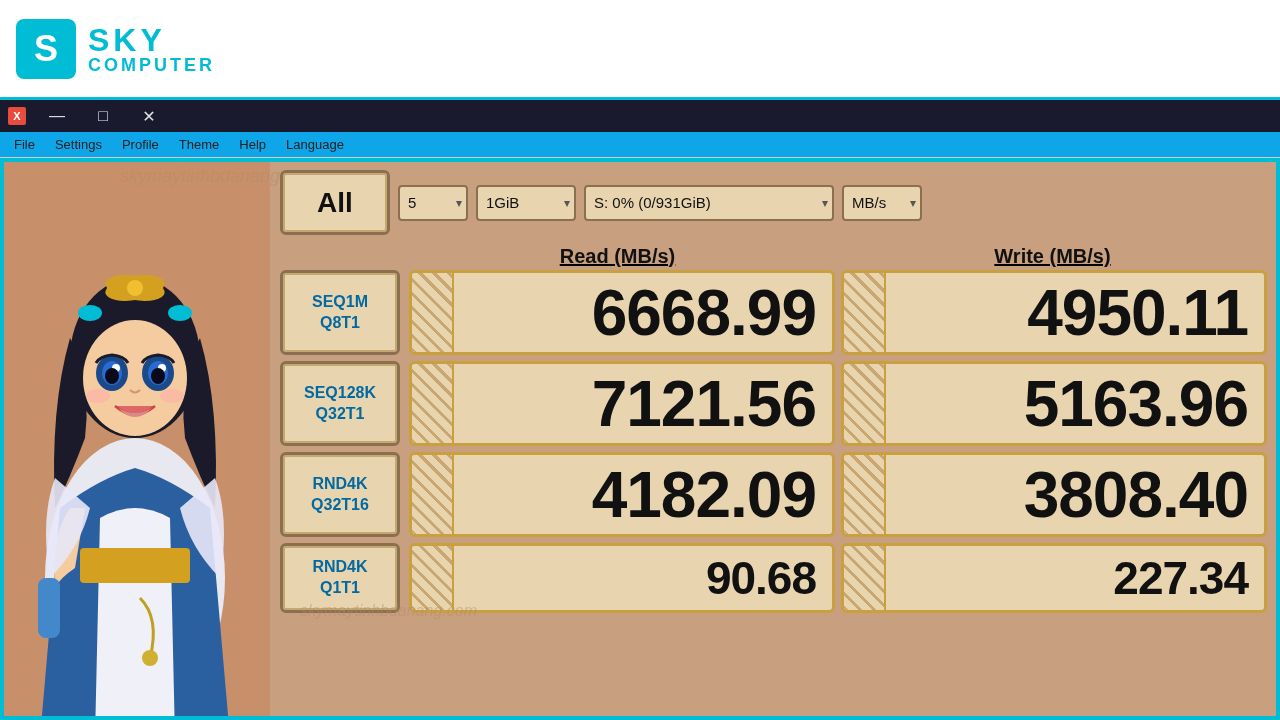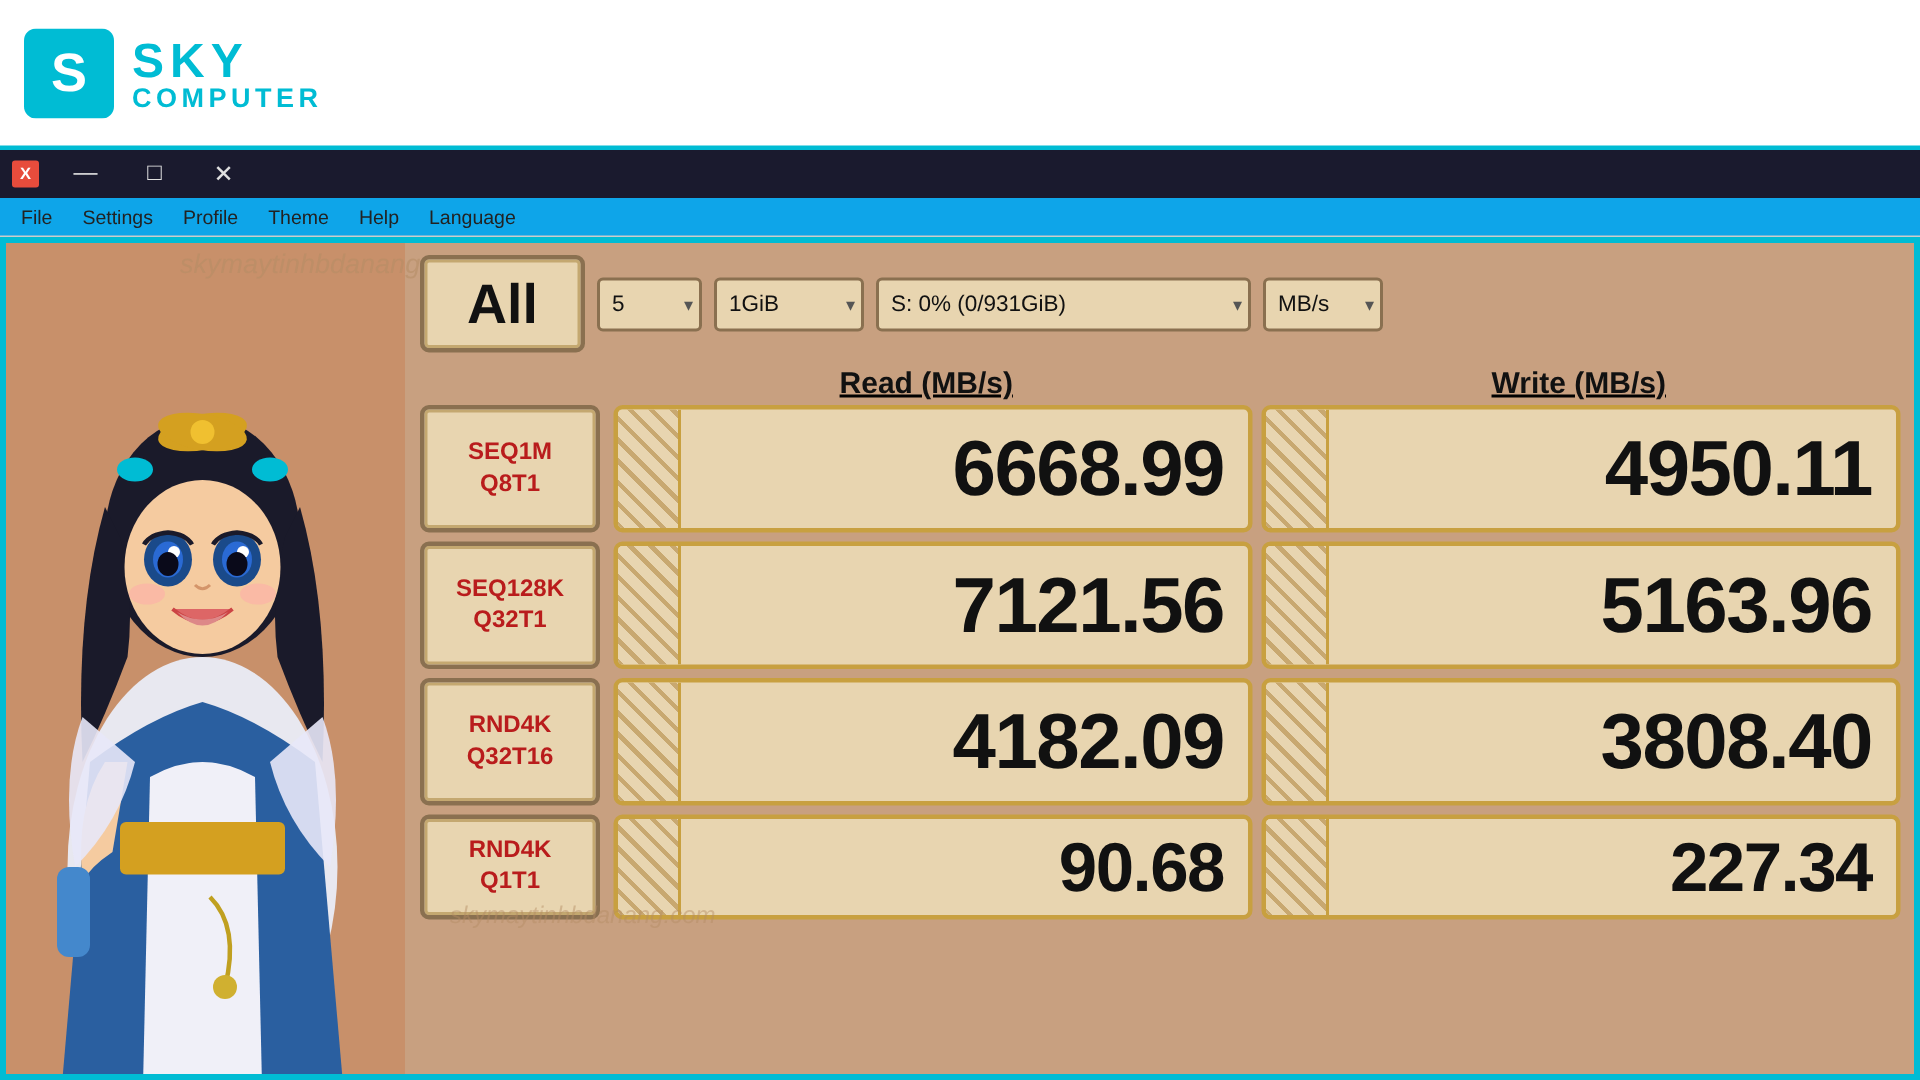--- a/index.html
+++ b/index.html
@@ -163,21 +163,21 @@
       align-items: center;
       gap: 8px;
       margin-bottom: 10px;
     }
     .btn-all {
       width: 110px;
       height: 65px;
       background: #e8d5b0;
       border: 3px solid #8a7050;
       border-radius: 6px;
-      font-size: 37px;
+      font-size: 28px;
       font-weight: 900;
       color: #111;
       cursor: pointer;
       display: flex;
       align-items: center;
       justify-content: center;
       box-shadow: inset 0 0 0 2px #c4a870;
     }
     .select-box {
       height: 36px;
@@ -238,21 +238,21 @@
       width: 120px;
       background: #e8d5b0;
       border: 3px solid #8a7050;
       border-radius: 6px;
       display: flex;
       flex-direction: column;
       align-items: center;
       justify-content: center;
       font-size: 16px;
       font-weight: 900;
-      color: #b91c1c;
+      color: #0369a1;
       text-align: center;
       line-height: 1.3;
       flex-shrink: 0;
       margin-right: 6px;
       box-shadow: inset 0 0 0 2px #c4a870;
     }
     .bench-value-cell {
       flex: 1;
       position: relative;
       border: 3px solid #c8a040;
@@ -275,21 +275,21 @@
       background: repeating-linear-gradient(
         45deg,
         #c8a870,
         #c8a870 3px,
         #e8d5b0 3px,
         #e8d5b0 10px
       );
       border-right: 2px solid #c8a040;
     }
     .bench-value {
-      font-size: 52px;
+      font-size: 64px;
       font-weight: 900;
       color: #111;
       letter-spacing: -1px;
     }
     
     .bench-row.partial {
       height: 70px;
     }
     .bench-row.partial .bench-value {
       font-size: 46px;

